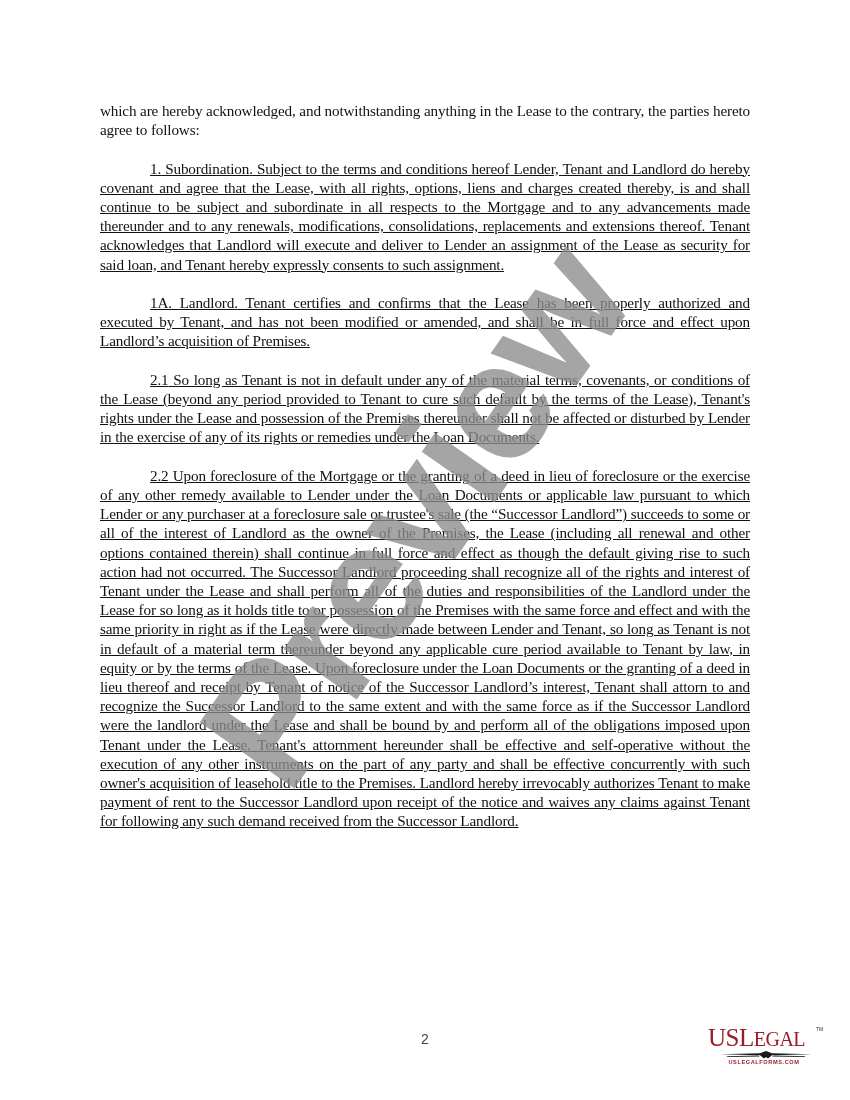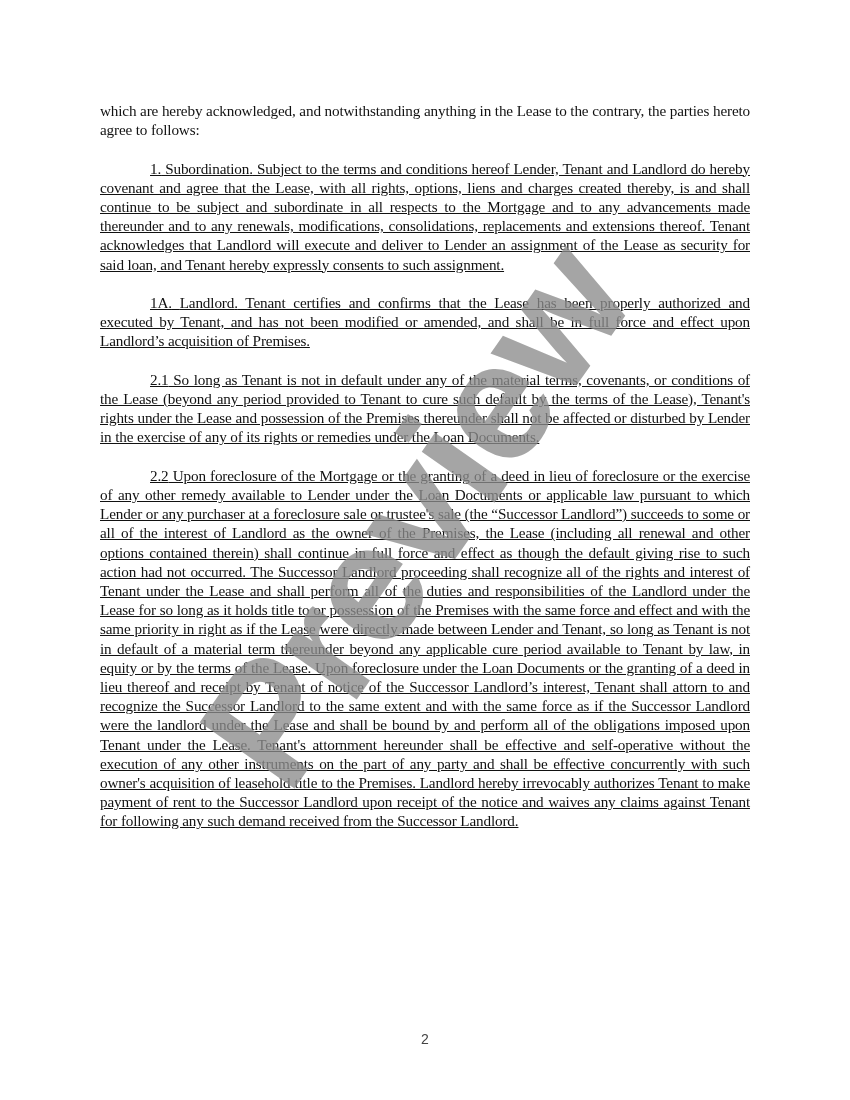--- a/index.html
+++ b/index.html
@@ -139,14 +139,24 @@
 
     <p class="indent"><span>2.2</span><span> Upon foreclosure of the Mortgage or the granting of a deed in lieu of foreclosure or the exercise of any other remedy available to Lender under the Loan Documents or applicable law pursuant to which Lender or any purchaser at a foreclosure sale or trustee's sale (the “Successor Landlord”) succeeds to some or all of the interest of Landlord as the owner of the Premises, the Lease (including all renewal and other options contained therein) shall continue in full force and effect as though the default giving rise to such action had not occurred. The Successor Landlord proceeding shall recognize all of the rights and interest of Tenant under the Lease and shall perform all of the duties and responsibilities of the Landlord under the Lease for so long as it holds title to or possession of the Premises with the same force and effect and with the same priority in right as if the Lease were directly made between Lender and Tenant, so long as Tenant is not in default of a material term thereunder beyond any applicable cure period available to Tenant by law, in equity or by the terms of the Lease. Upon foreclosure under the Loan Documents or the granting of a deed in lieu thereof and receipt by Tenant of notice of the Successor Landlord’s interest, Tenant shall attorn to and recognize the Successor Landlord to the same extent and with the same force as if the Successor Landlord were the landlord under the Lease and shall be bound by and perform all of the obligations imposed upon Tenant under the Lease. Tenant's attornment hereunder shall be effective and self-operative without the execution of any other instruments on the part of any party and shall be effective concurrently with such owner's acquisition of leasehold title to the Premises. Landlord hereby irrevocably authorizes Tenant to make payment of rent to the Successor Landlord upon receipt of the notice and waives any claims against Tenant for following any such demand received from the Successor Landlord.</span></p>
   </div>
 
   <div class="wm-anchor">
     <div class="watermark">Preview</div>
   </div>
 
   <div class="page-number">2</div>
 
+  <div class="logo">
+    <div class="logo-word"><span>US</span><span>L</span><span class="sc">EGAL</span></div>
+    <div class="logo-tm">TM</div>
+    <svg class="logo-eagle" viewBox="0 0 92 8" xmlns="http://www.w3.org/2000/svg">
+      <path d="M0 3.2 L40 2.2 L46 0 L52 2.2 L92 3.2 L52 4.2 L48 7.5 L46 6 L44 7.5 L40 4.2 Z" fill="#1a1a1a"></path>
+      <path d="M6 5.2 L38 4.6 L40 5.4 L8 6 Z" fill="#1a1a1a"></path>
+      <path d="M86 5.2 L54 4.6 L52 5.4 L84 6 Z" fill="#1a1a1a"></path>
+    </svg>
+    <div class="logo-url">USLEGALFORMS.COM</div>
+  </div>
 
 </div>
 
 </body></html>

